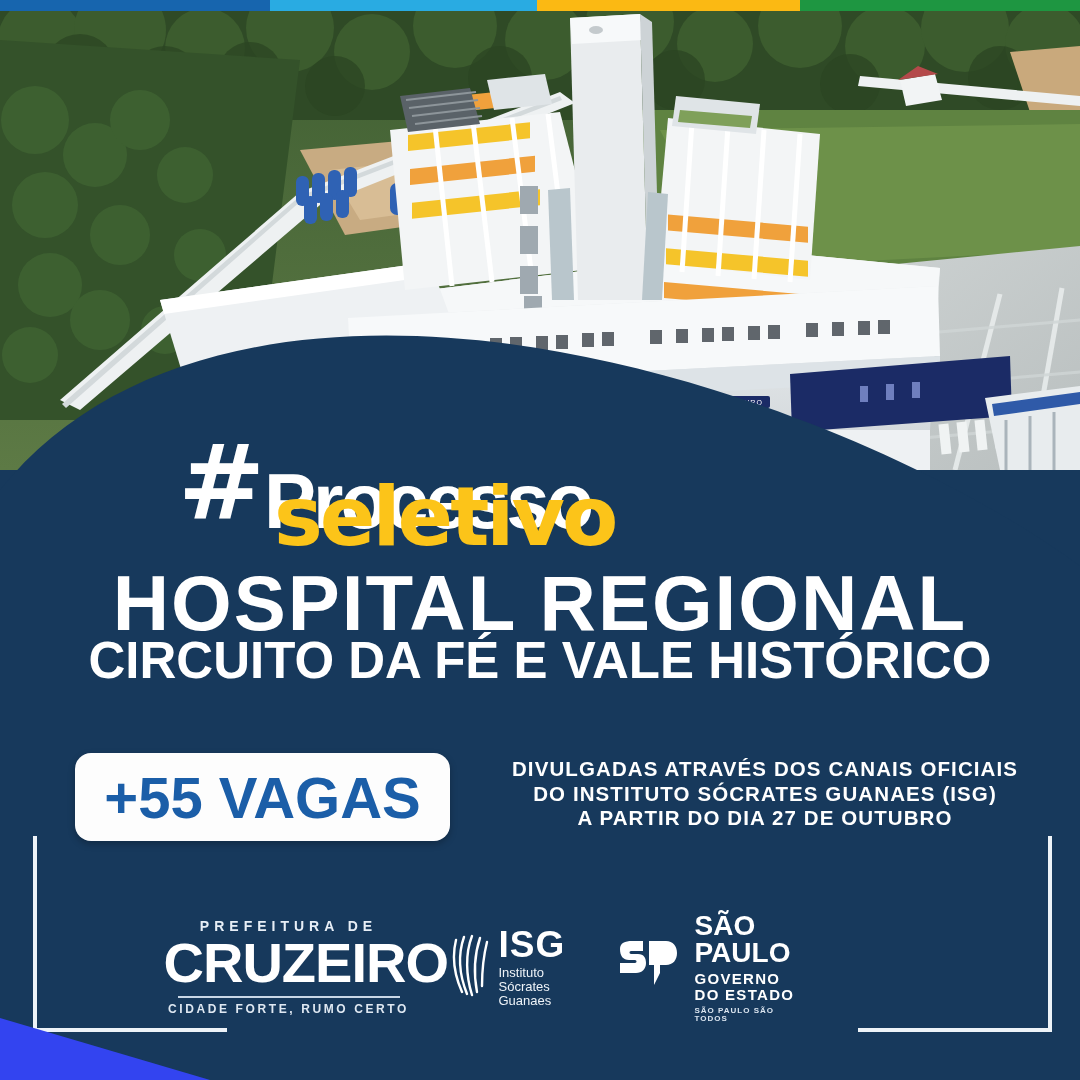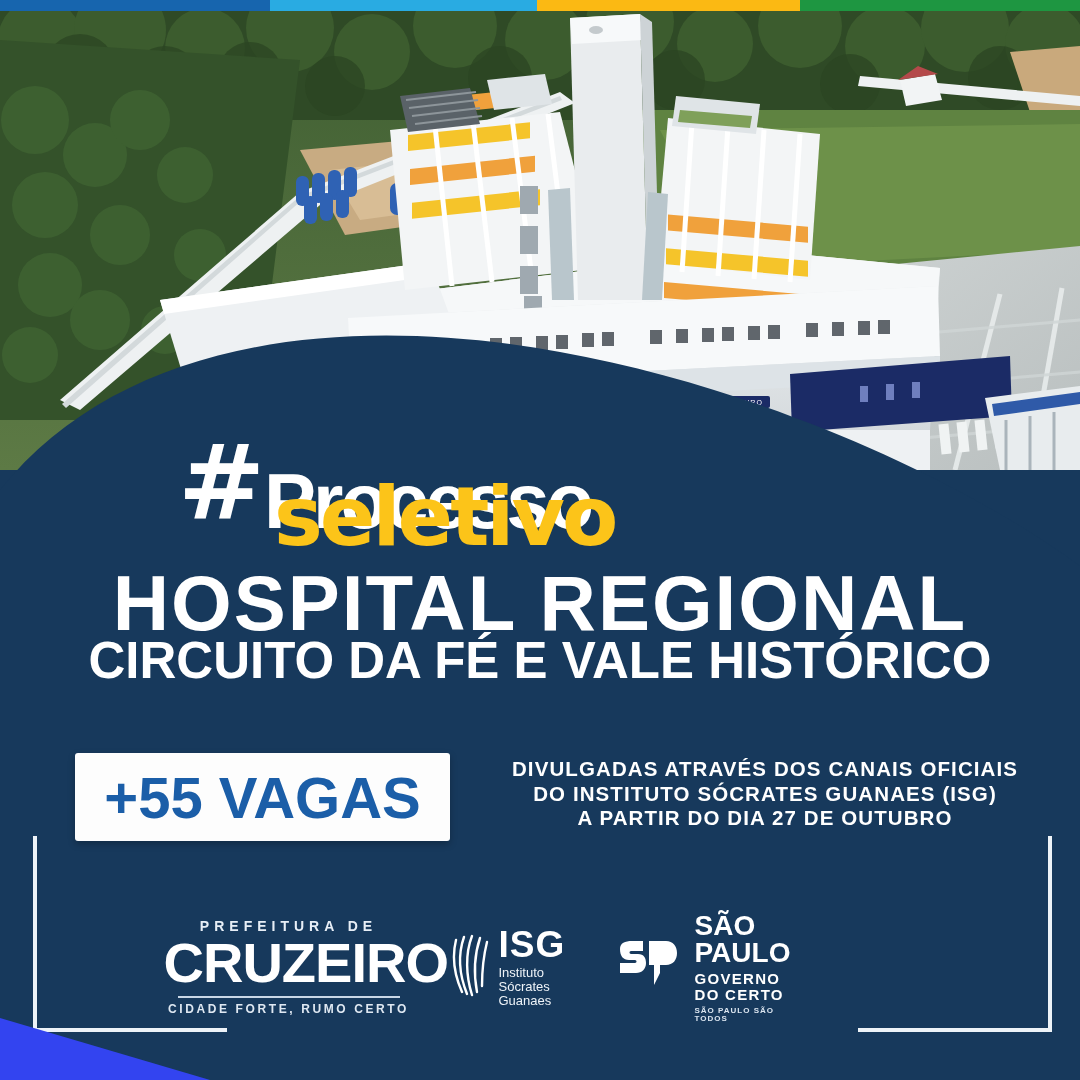--- a/index.html
+++ b/index.html
@@ -42,21 +42,21 @@
   
   #title1{position:absolute;left:0;top:563px;width:1080px;text-align:center;
           font-size:78px;line-height:80px;font-weight:bold;color:#ffffff;
           letter-spacing:2px;font-family:"Liberation Sans",sans-serif;}
   #title2{position:absolute;left:0;top:634px;width:1080px;text-align:center;
           font-size:51px;line-height:54px;font-weight:bold;color:#ffffff;
           letter-spacing:0px;font-family:"Liberation Sans",sans-serif;}
 
   
   #vagas{position:absolute;left:75px;top:753px;width:375px;height:88px;background:#fdfdfd;
-         border-radius:3px;display:flex;align-items:center;justify-content:center;
+         border-radius:16px;display:flex;align-items:center;justify-content:center;
          box-shadow:0 3px 7px rgba(0,0,0,.25);}
   #vagas span{font-size:58px;font-weight:bold;color:#1b5ea8;letter-spacing:0px;
               font-family:"Liberation Sans",sans-serif;}
 
   
   #info{position:absolute;left:500px;top:757px;width:530px;text-align:center;}
   #info div{font-size:20.5px;line-height:24.6px;font-weight:bold;color:#ffffff;
             letter-spacing:1.1px;font-family:"Liberation Sans",sans-serif;white-space:nowrap;}
 
   
@@ -432,21 +432,21 @@
                      L38 46 L38 26 L33 26 Z" fill="#ffffff"></path>
           </svg>
         </span>
         <span id="sp-text">
           <div id="sp-main">
             <div>SÃO</div>
             <div>PAULO</div>
           </div>
           <div id="sp-gov">
             <div>GOVERNO</div>
-            <div>DO CERTO</div>
+            <div>DO ESTADO</div>
           </div>
           <div id="sp-tag">SÃO PAULO SÃO TODOS</div>
         </span>
       </div>
 
     </div>
   </div>
 </div>
 
 </body></html>

